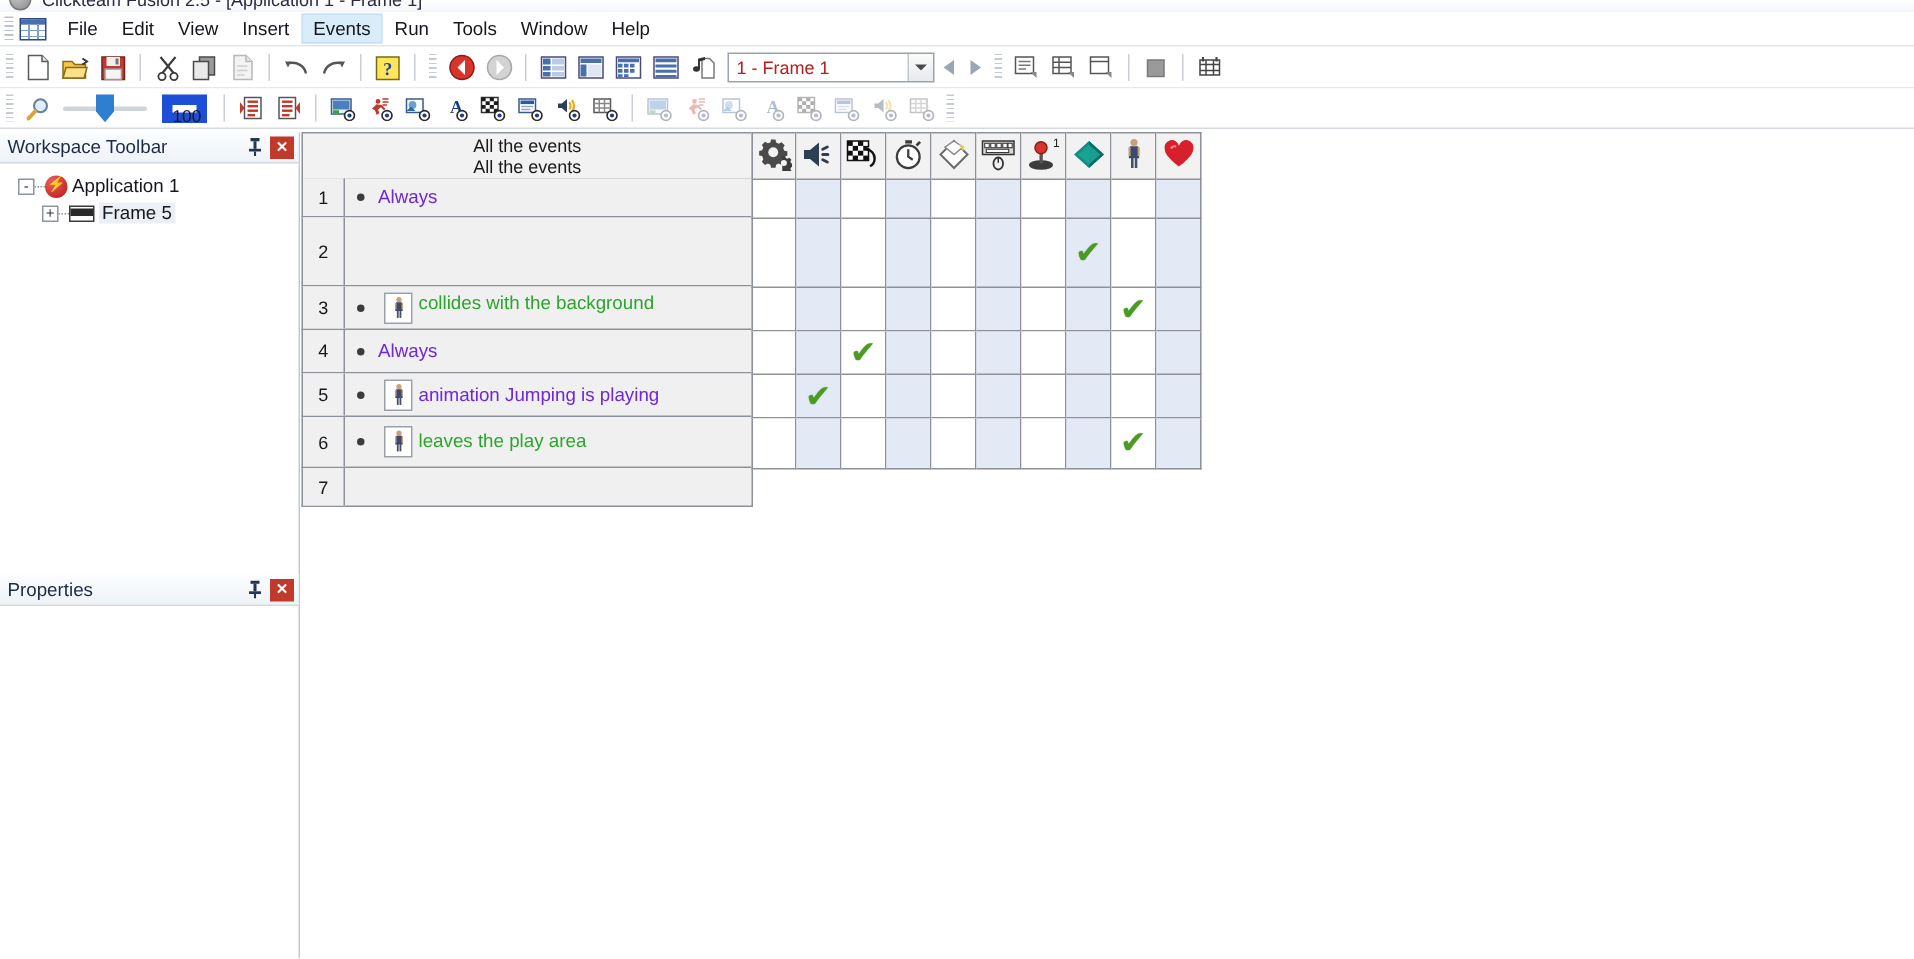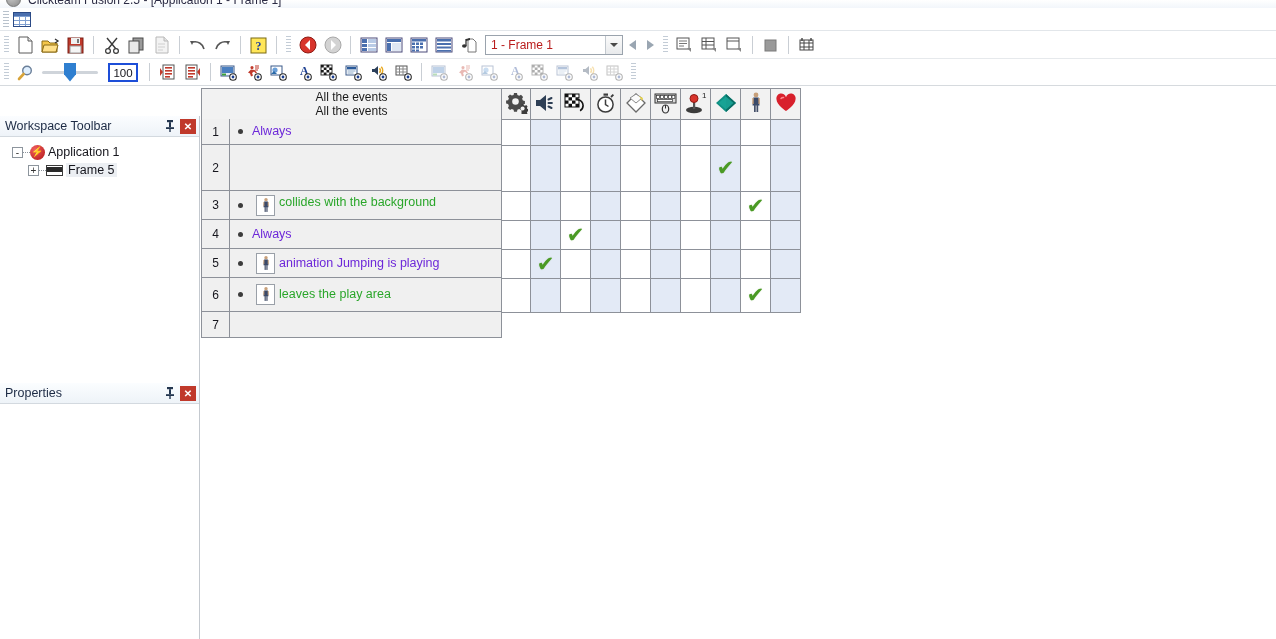--- a/index.html
+++ b/index.html
@@ -82,21 +82,21 @@
   .slider-track {
     width: 56px; height: 3px; background: #cfd4da; border-radius: 2px;
     margin: 0 4px; position: relative; flex: 0 0 auto;
   }
   .slider-thumb {
     position: absolute; left: 22px; top: -8px; width: 12px; height: 19px;
     background: #2f7fd0;
     clip-path: polygon(0 0, 100% 0, 100% 62%, 50% 100%, 0 62%);
   }
   .zoom-box {
-    width: 30px; height: 19px; border: 2px solid #1d4ed8; background: #fff;
+    width: 30px; height: 19px; border: 7px solid #1d4ed8; background: #fff;
     font-size: 11.5px; text-align: center; line-height: 17px; margin: 0 6px;
     flex: 0 0 auto; color: #16161d;
   }
 
   
   .frame-combo {
     width: 138px; height: 20px; border: 1px solid #9aa3ad; background: #ffffff;
     display: flex; align-items: center; margin-left: 4px; flex: 0 0 auto;
   }
   .frame-combo .label { flex: 1; padding-left: 5px; font-size: 12px; color: #b91c1c; }
@@ -221,20 +221,31 @@
 <div id="app">
 
   <div class="titlebar">
     <div class="titlebar-logo"></div>
     <div class="titlebar-text">Clickteam Fusion 2.5 - [Application 1 - Frame 1]</div>
   </div>
 
   <div class="menubar">
     <div class="menu-grip"></div>
     <div class="menu-appicon"></div>
+    <div id="menu-items" style="display:flex;align-items:center;">
+        <div class="menu-item">File</div>
+        <div class="menu-item">Edit</div>
+        <div class="menu-item">View</div>
+        <div class="menu-item">Insert</div>
+        <div class="menu-item active">Events</div>
+        <div class="menu-item">Run</div>
+        <div class="menu-item">Tools</div>
+        <div class="menu-item">Window</div>
+        <div class="menu-item">Help</div>
+      </div>
   </div>
 
   <div class="toolbar row1">
     <div class="tb-grip"></div>
 
     <div class="tb-btn">
       <svg width="17" height="18" viewBox="0 0 17 18">
           <path d="M2 1h9l4 4v12H2z" fill="#fff" stroke="#5a5a5a"></path>
           <path d="M11 1v4h4" fill="#e8e8e8" stroke="#5a5a5a"></path>
         </svg>
@@ -648,21 +659,21 @@
               <circle cx="13" cy="13" r="1.4" fill="#1a3d8f"></circle>
             </g>
           </svg>
         </div>
       </div>
     <div class="tb-grip"></div>
   </div>
 
   <div class="workarea"></div>
 
-  <div class="panel" id="workspace-panel" style="top:88px;height:295px;margin-top:28px;">
+  <div class="panel" id="workspace-panel" style="top:88px;height:295px;">
     <div class="panel-head">
       <div class="panel-title">Workspace Toolbar</div>
       <div class="pin-btn">
         <svg width="10" height="12" viewBox="0 0 10 12">
             <rect x="2" y="0" width="6" height="2.2" fill="#23364f"></rect>
             <rect x="4" y="2.2" width="2" height="5" fill="#23364f"></rect>
             <rect x="1" y="7.2" width="8" height="1.8" fill="#23364f"></rect>
             <rect x="4.3" y="9" width="1.4" height="3" fill="#23364f"></rect>
           </svg>
       </div>

